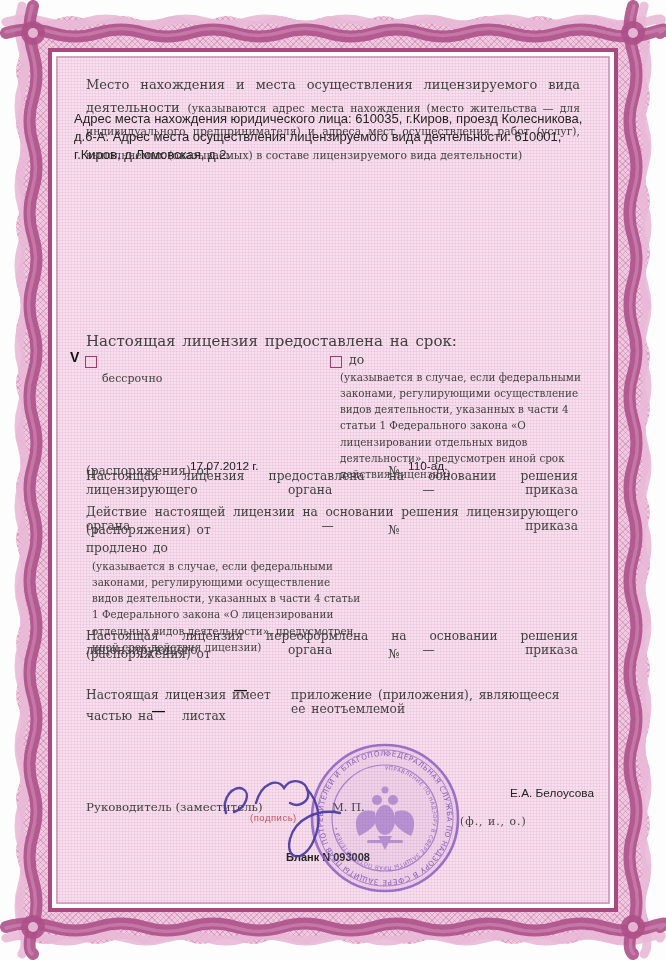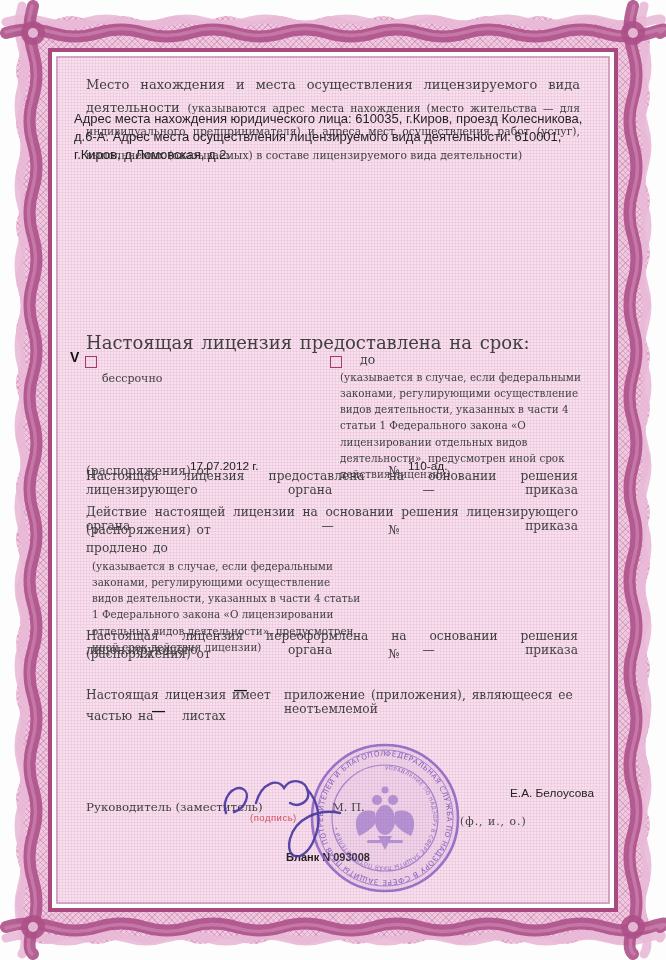--- a/index.html
+++ b/index.html
@@ -85,28 +85,28 @@
       </g>
   </svg>
 
   <div class="abs mag just" style="left:86px;top:72px;width:494px;line-height:1.45;">
     <span class="clause-main">Место нахождения и места осуществления лицензируемого вида деятельности</span>
     <span class="clause-note">(указываются адрес места нахождения (место жительства — для индивидуального предпринимателя) и адреса мест осуществления работ (услуг), выполняемых (оказываемых) в составе лицензируемого вида деятельности)</span>
   </div>
 
   <div class="abs blk" style="left:74px;top:110px;width:518px;font-size:13px;line-height:1.4;">Адрес места нахождения юридического лица: 610035, г.Киров, проезд Колесникова, д.6-А. Адрес места осуществления лицензируемого вида деятельности: 610001, г.Киров, д.Ломовская, д.2.</div>
 
-  <div class="abs mag body-line" style="left:86px;top:332px;font-size:18px;">Настоящая лицензия предоставлена на срок:</div>
+  <div class="abs mag body-line" style="left:86px;top:332px;font-size:15px;">Настоящая лицензия предоставлена на срок:</div>
 
   <div class="abs vmark" style="left:70px;top:349px;">V</div>
   <span class="abs checkbox" style="left:85px;top:356px;"></span>
   <div class="abs mag" style="left:102px;top:344px;font-size:11px;margin-top:28px;">бессрочно</div>
 
   <span class="abs checkbox" style="left:330px;top:356px;"></span>
-  <div class="abs mag" style="left:360px;top:352px;font-size:12.4px;">до</div>
+  <div class="abs mag" style="left:349px;top:352px;font-size:12.4px;">до</div>
   <div class="abs mag small-note" style="left:340px;top:369px;width:262px;">(указывается в случае, если федеральными законами, регулирующими осуществление видов деятельности, указанных в части 4 статьи 1 Федерального закона «О лицензировании отдельных видов деятельности», предусмотрен иной срок действия лицензии)</div>
 
   <div class="abs mag body-line just" style="left:86px;top:469px;width:492px;text-align-last:justify;">Настоящая лицензия предоставлена на основании решения лицензирующего органа — приказа</div>
   <div class="abs" style="left:86px;top:464px;width:492px;height:20px;">
     <span class="mag body-line" style="position:absolute;left:0;top:0;">(распоряжения) от</span>
     <span class="fill-val" style="position:absolute;left:104px;top:-5px;">17.07.2012 г.</span>
     <span class="mag body-line" style="position:absolute;left:302px;top:0;">№</span>
     <span class="fill-val" style="position:absolute;left:322px;top:-5px;">110-ад.</span>
   </div>
 
@@ -120,21 +120,21 @@
 
   <div class="abs mag body-line just" style="left:86px;top:629px;width:492px;text-align-last:justify;">Настоящая лицензия переоформлена на основании решения лицензирующего органа — приказа</div>
   <div class="abs" style="left:86px;top:647px;width:492px;height:20px;">
     <span class="mag body-line" style="position:absolute;left:0;top:0;">(распоряжения) от</span>
     <span class="mag body-line" style="position:absolute;left:302px;top:0;">№</span>
   </div>
 
   <div class="abs" style="left:86px;top:688px;width:492px;height:40px;">
     <span class="mag body-line" style="position:absolute;left:0;top:0;">Настоящая лицензия имеет</span>
     <span class="dash" style="position:absolute;left:148px;top:-6px;font-size:13px;">—</span>
-    <span class="mag body-line" style="position:absolute;left:198px;top:0;">приложение (приложения), являющееся ее неотъемлемой</span>
+    <span class="mag body-line" style="position:absolute;left:205px;top:0;">приложение (приложения), являющееся ее неотъемлемой</span>
     <span class="mag body-line" style="position:absolute;left:0;top:21px;">частью на</span>
     <span class="dash" style="position:absolute;left:66px;top:15px;font-size:13px;">—</span>
     <span class="mag body-line" style="position:absolute;left:96px;top:21px;">листах</span>
   </div>
 
   <div class="abs mag" style="left:86px;top:800px;font-size:11.8px;">Руководитель (заместитель)</div>
 
   <div class="abs caption-red" style="left:250px;top:812px;">(подпись)</div>
 
   <div class="abs mag" style="left:332px;top:800px;font-size:11.5px;">М. П.</div>

